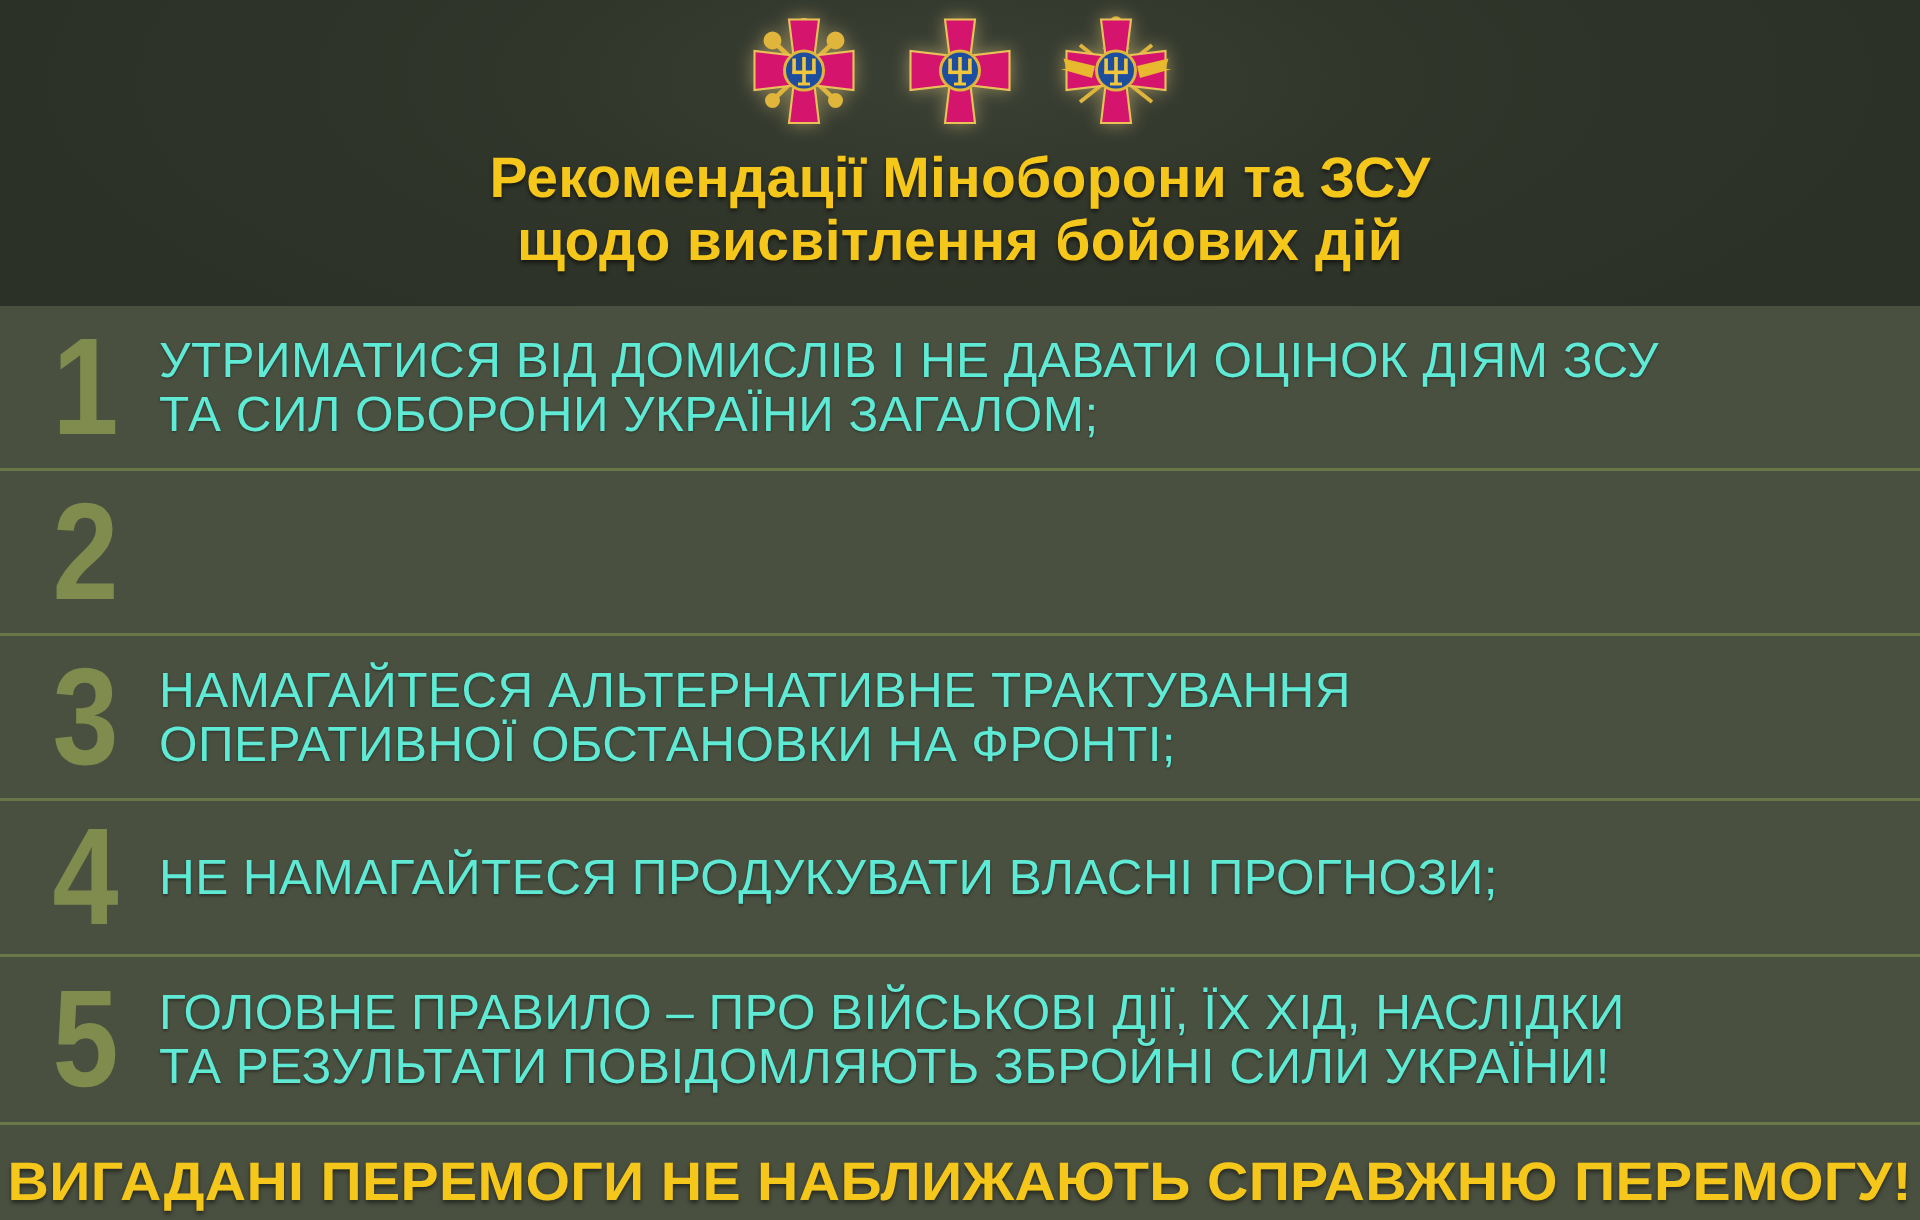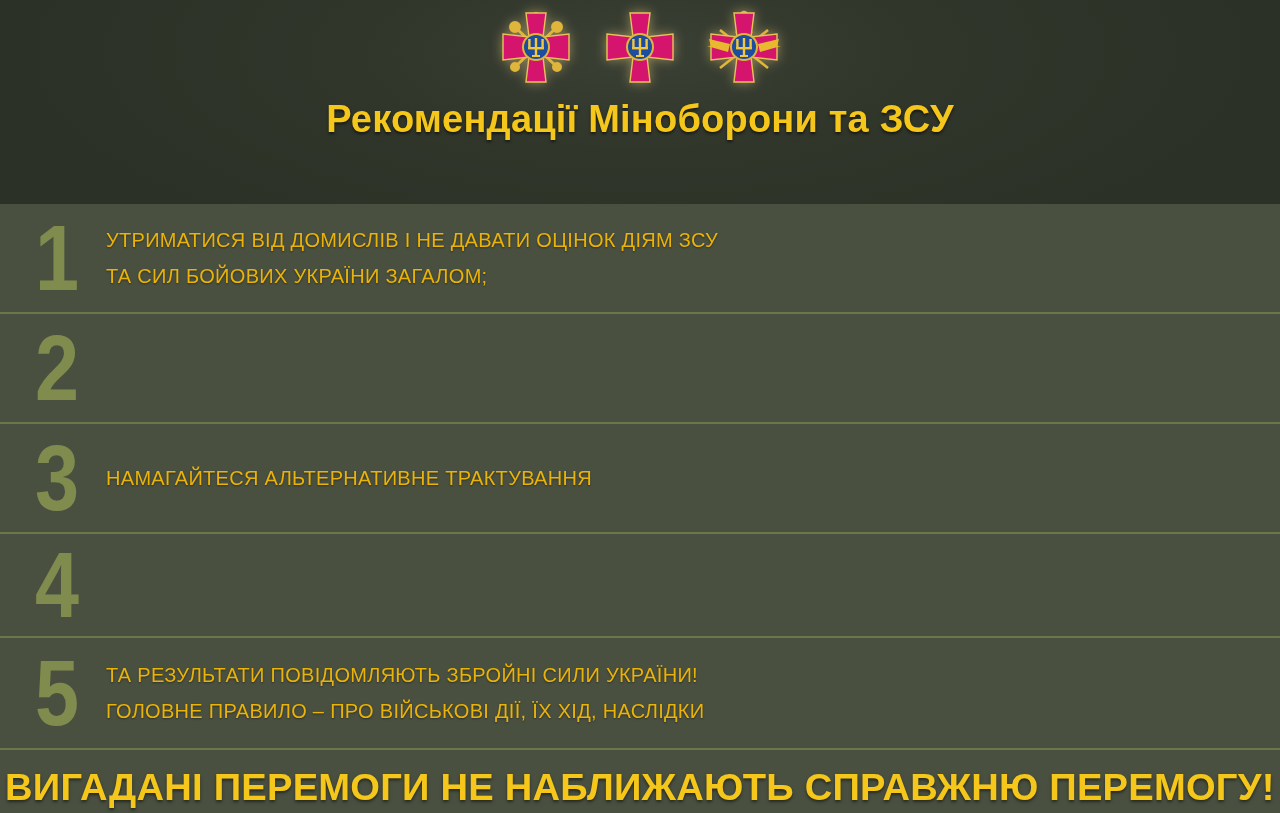--- a/index.html
+++ b/index.html
@@ -95,23 +95,23 @@
     font-weight:bold;
     font-size:92px;
     line-height:86px;
     text-align:center;
     transform:scaleX(0.86);
     transform-origin:center center;
     user-select:none;
   }
 
   .rule-text {
-    color:#eab308;
+    color:#5eead4;
     font-family:"Liberation Sans", sans-serif;
-    font-size:20px;
+    font-size:33px;
     line-height:36px;
     letter-spacing:0.3px;
     padding-left:6px;
     text-shadow:0 1px 2px rgba(0,0,0,0.4);
   }
   .rule-text .ln { display:block; white-space:nowrap; }
 
   
   .footer {
     flex:none;
@@ -222,55 +222,60 @@
             <rect x="32.2" y="41" width="15.6" height="2.4"></rect>
             <rect x="36" y="49" width="8" height="2"></rect>
           </g>
         </svg>
       </div>
 
     </div>
 
     <div class="title-block">
       <div class="title-line">Рекомендації Міноборони та ЗСУ</div>
+      <div class="title-line">щодо висвітлення бойових дій</div>
     </div>
   </div>
 
   <div class="body-list">
 
     <div class="rule-row h2">
       <div class="num">1</div>
       <div class="rule-text">
         <span class="ln">УТРИМАТИСЯ ВІД ДОМИСЛІВ І НЕ ДАВАТИ ОЦІНОК ДІЯМ ЗСУ</span>
-        <span class="ln">ТА СИЛ БОЙОВИХ УКРАЇНИ ЗАГАЛОМ;</span>
+        <span class="ln">ТА СИЛ ОБОРОНИ УКРАЇНИ ЗАГАЛОМ;</span>
       </div>
     </div>
 
     <div class="rule-row h2">
       <div class="num">2</div>
       <div class="rule-text">
       </div>
     </div>
 
     <div class="rule-row h2">
       <div class="num">3</div>
       <div class="rule-text">
         <span class="ln">НАМАГАЙТЕСЯ АЛЬТЕРНАТИВНЕ ТРАКТУВАННЯ</span>
+        <span class="ln">ОПЕРАТИВНОЇ ОБСТАНОВКИ НА ФРОНТІ;</span>
       </div>
     </div>
 
     <div class="rule-row h1">
       <div class="num">4</div>
+      <div class="rule-text">
+        <span class="ln">НЕ НАМАГАЙТЕСЯ ПРОДУКУВАТИ ВЛАСНІ ПРОГНОЗИ;</span>
+      </div>
     </div>
 
     <div class="rule-row h2">
       <div class="num">5</div>
       <div class="rule-text">
+        <span class="ln">ГОЛОВНЕ ПРАВИЛО – ПРО ВІЙСЬКОВІ ДІЇ, ЇХ ХІД, НАСЛІДКИ</span>
         <span class="ln">ТА РЕЗУЛЬТАТИ ПОВІДОМЛЯЮТЬ ЗБРОЙНІ СИЛИ УКРАЇНИ!</span>
-        <span class="ln">ГОЛОВНЕ ПРАВИЛО – ПРО ВІЙСЬКОВІ ДІЇ, ЇХ ХІД, НАСЛІДКИ</span>
       </div>
     </div>
 
   </div>
 
   <div class="footer">
     <div class="footer-text">ВИГАДАНІ ПЕРЕМОГИ НЕ НАБЛИЖАЮТЬ СПРАВЖНЮ ПЕРЕМОГУ!</div>
   </div>
 
 </div>

